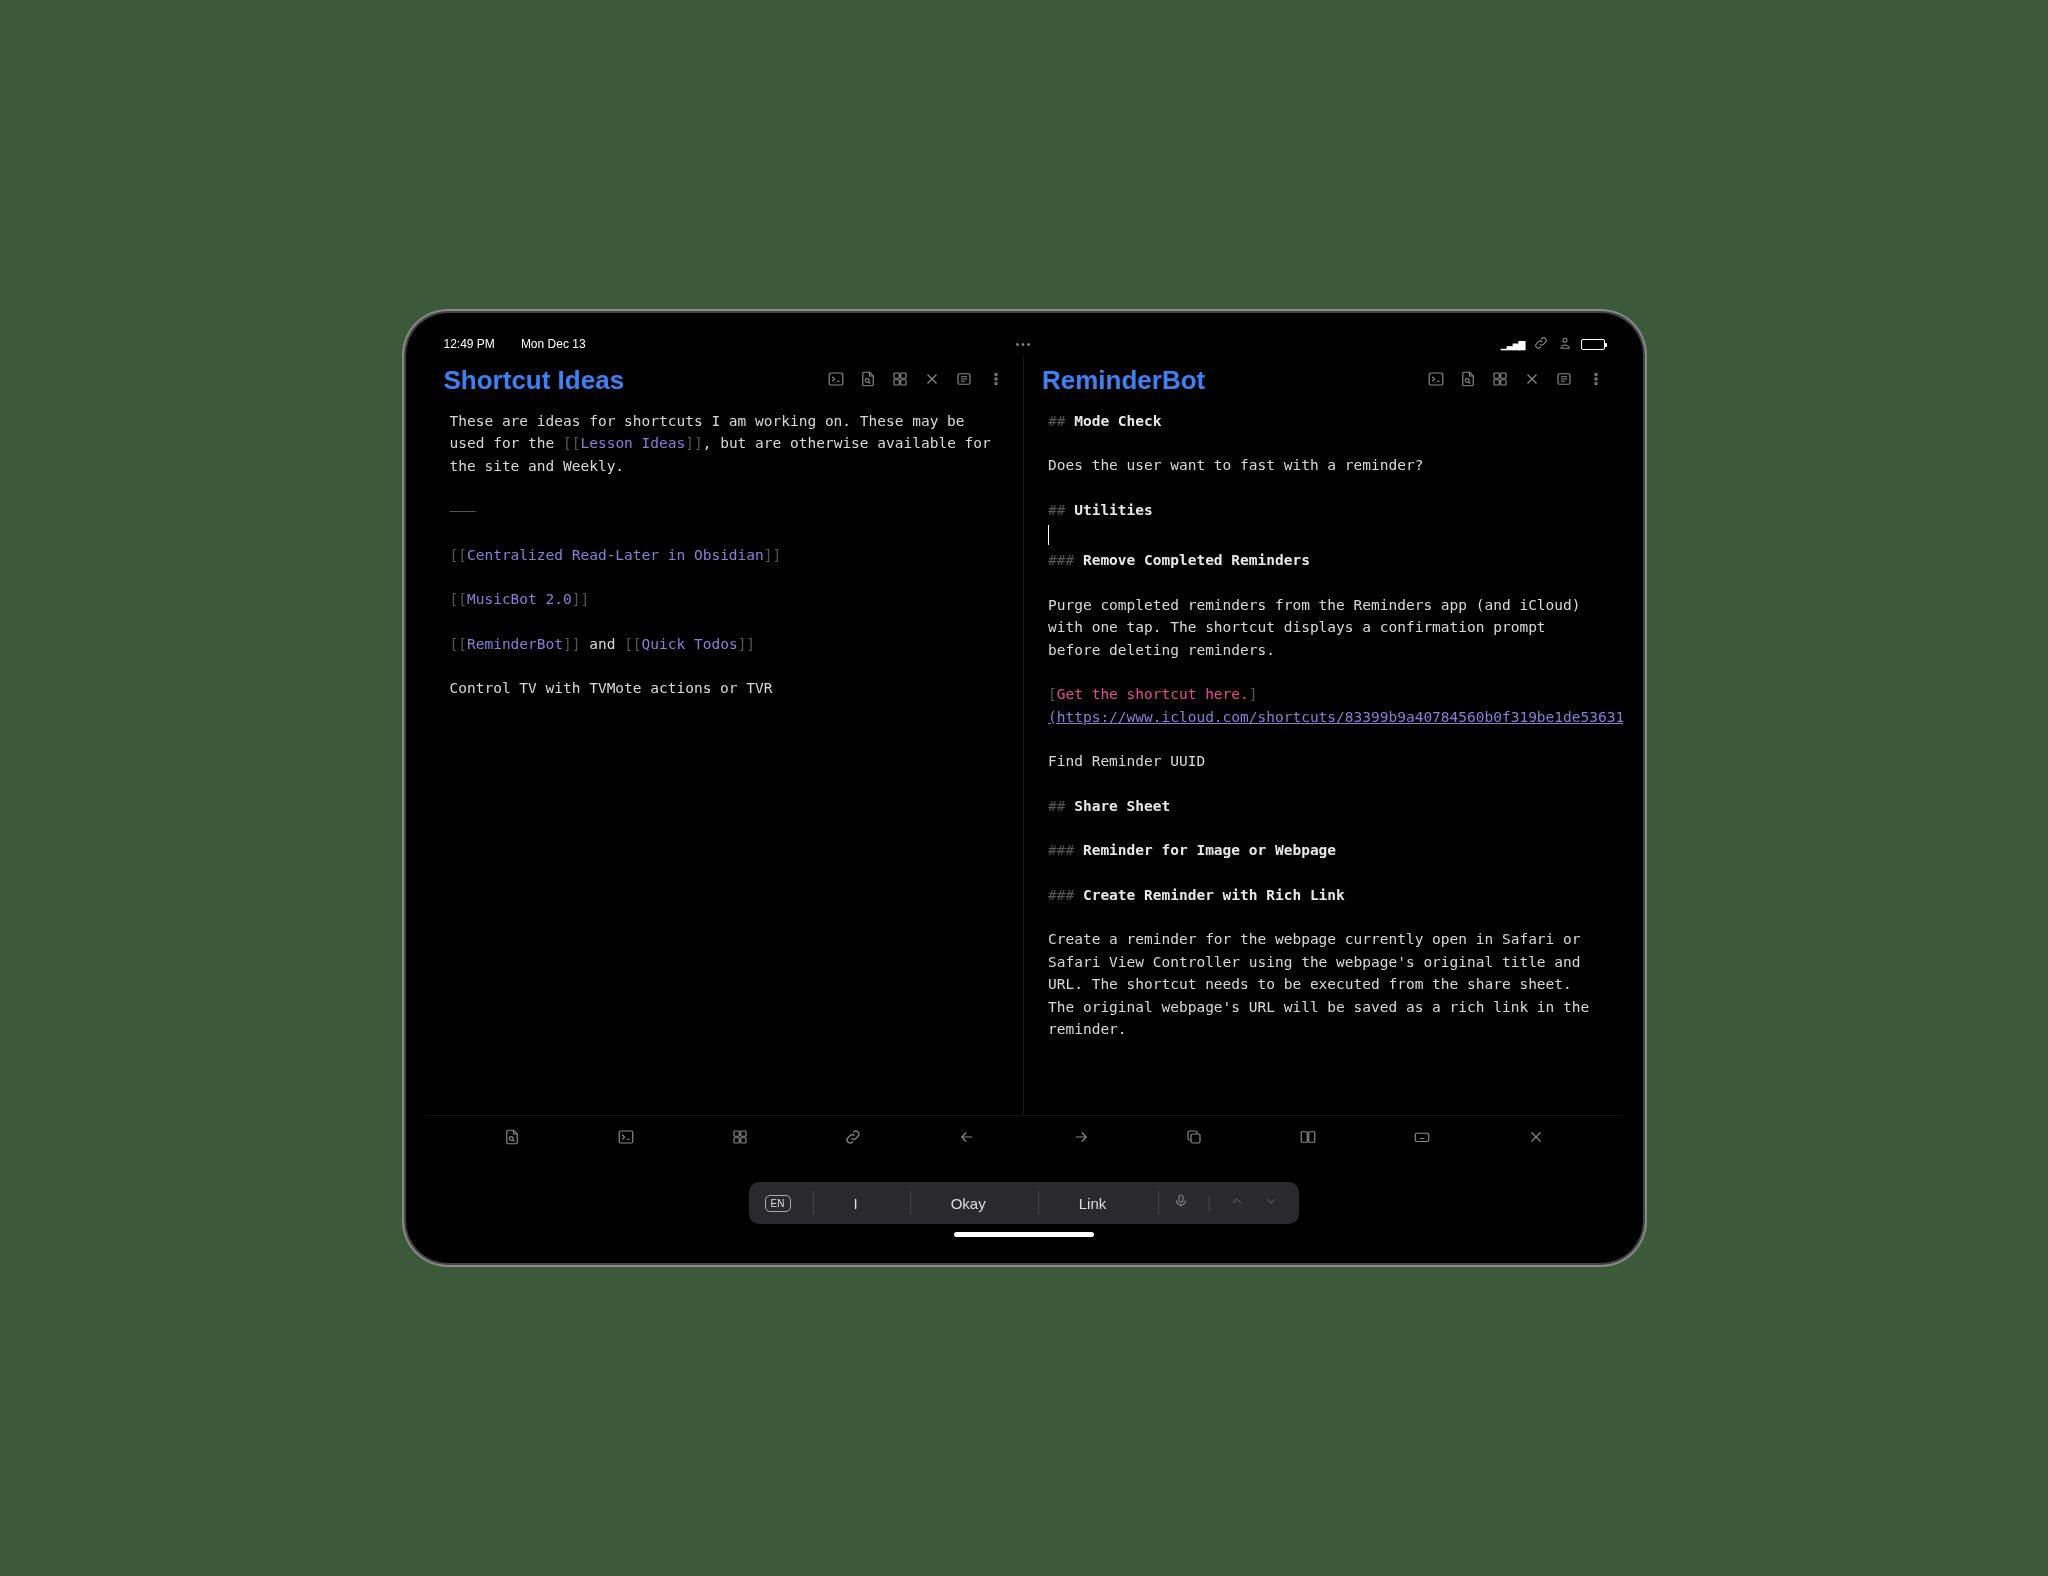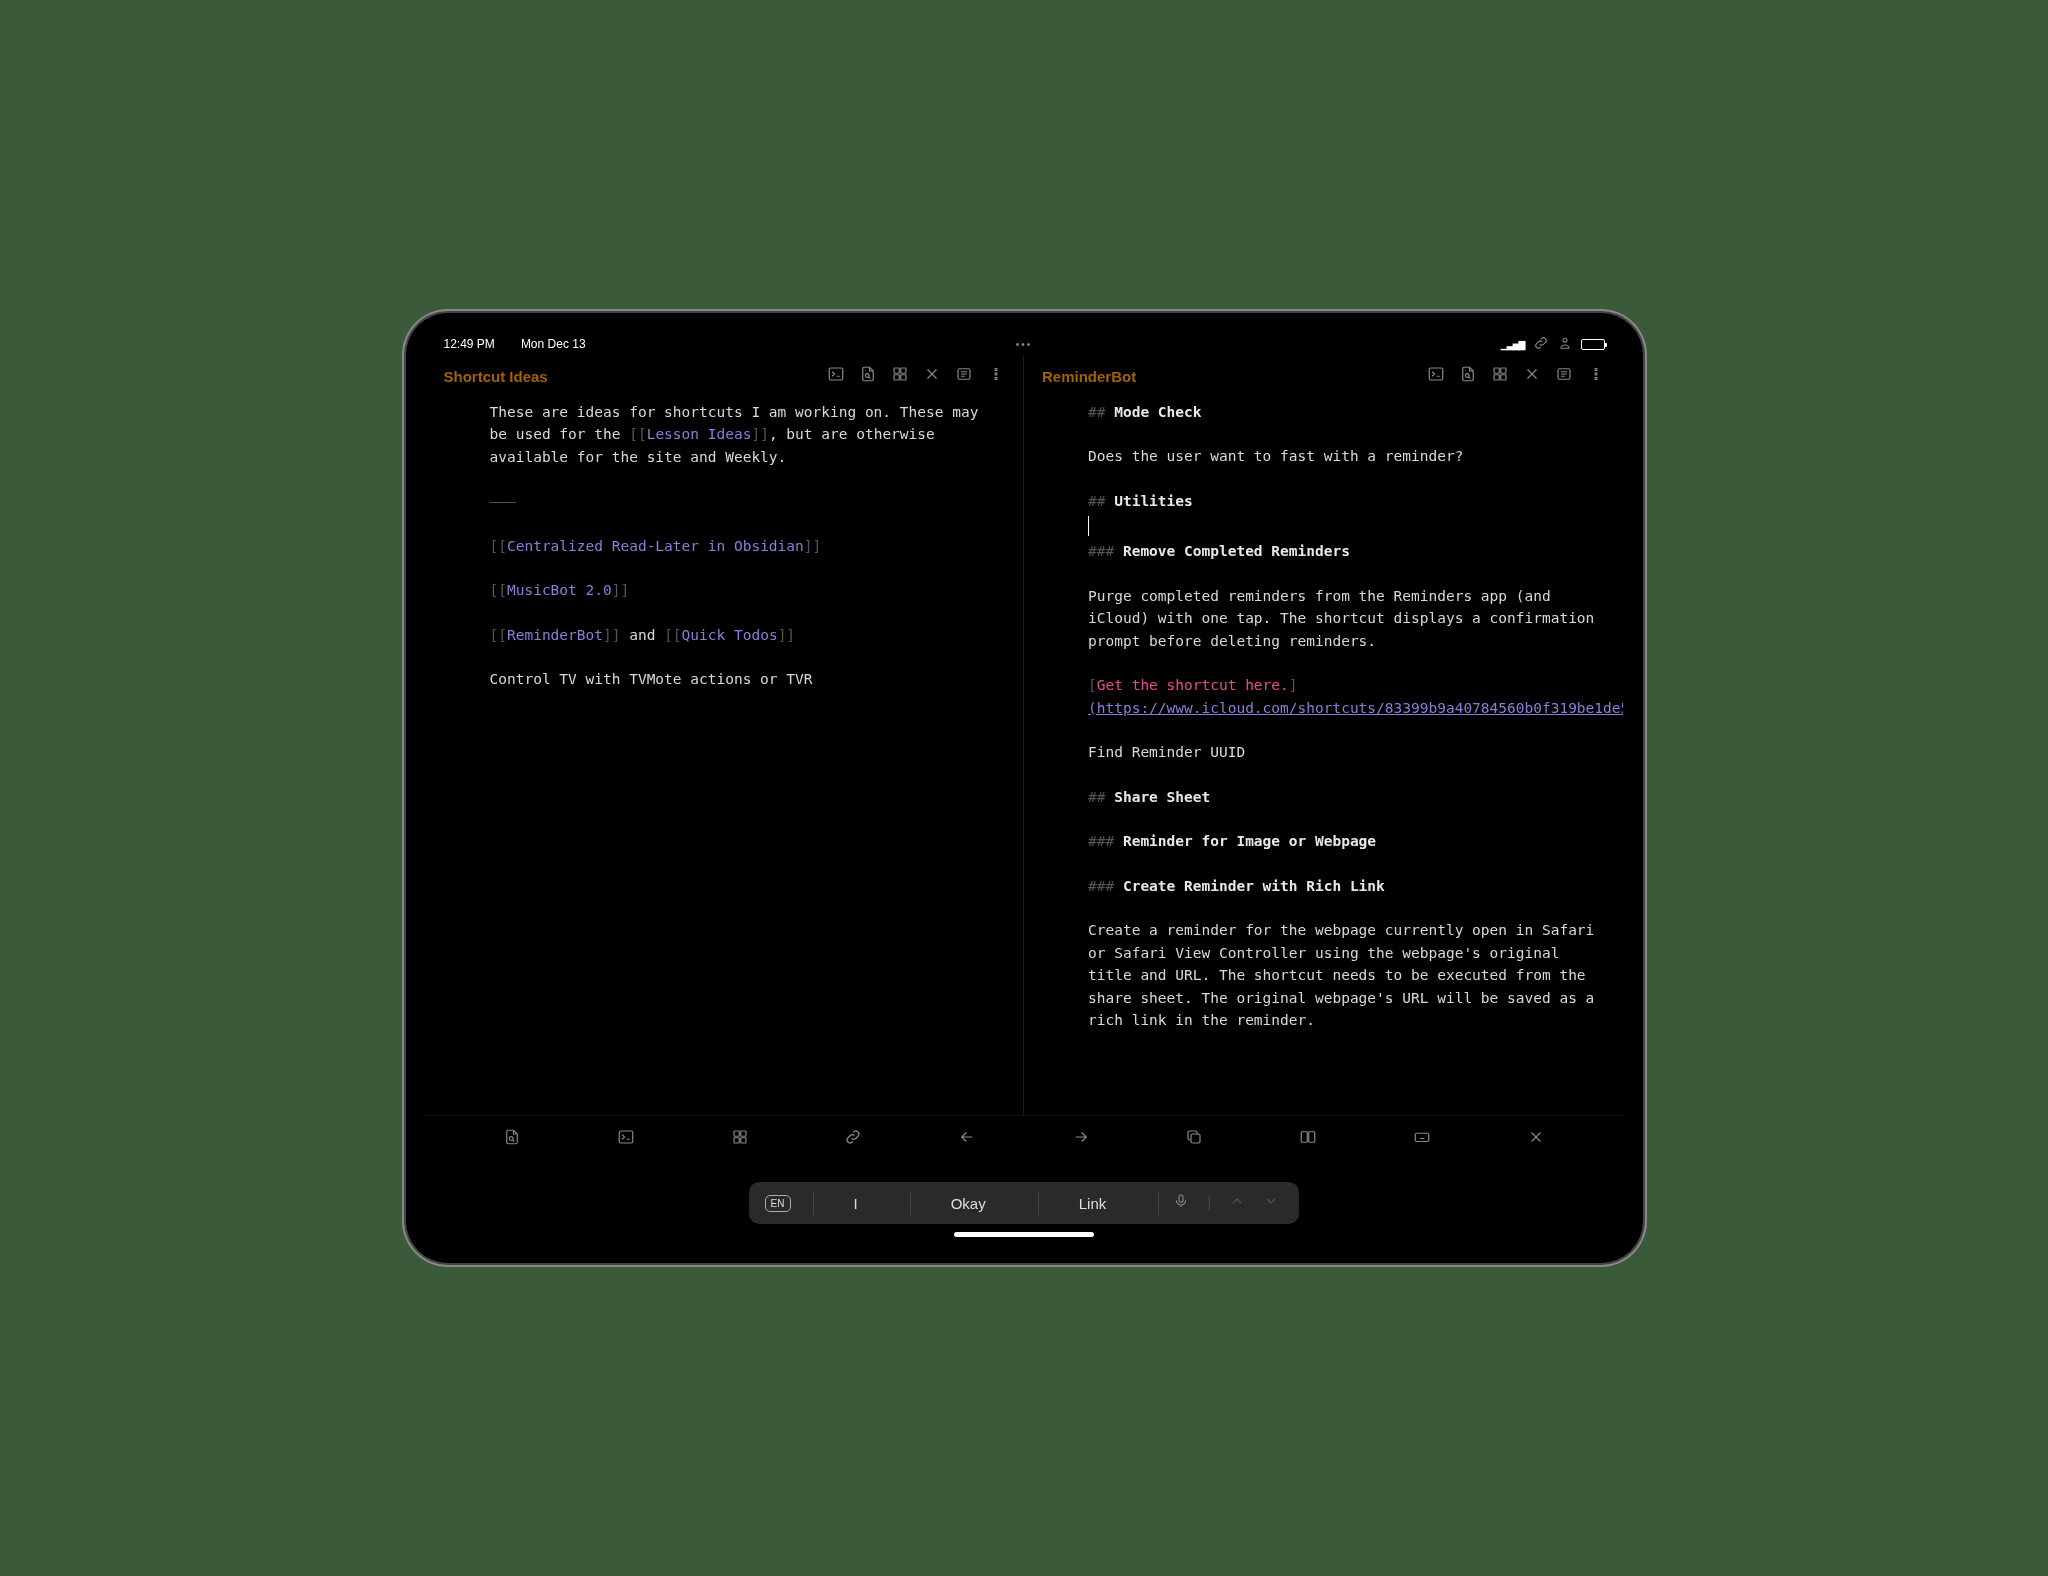--- a/index.html
+++ b/index.html
@@ -68,40 +68,40 @@
     overflow: hidden;
   }
   .pane-left { border-right: 1px solid #1a1a1a; }
   .pane-header {
     display: flex;
     justify-content: space-between;
     align-items: center;
     padding: 10px 18px 14px 18px;
   }
   .pane-title {
-    color: #a16207;
-    font-size: 15px;
+    color: #3b82f6;
+    font-size: 26px;
     font-weight: 600;
   }
   .pane-icons {
     display: flex;
     gap: 14px;
     align-items: center;
   }
   .pane-icons span { color: #888; font-size: 16px; cursor: pointer; }
   .editor {
     flex: 1;
     padding: 0 24px;
     font-family: "SF Mono", Menlo, Monaco, monospace;
     font-size: 14.5px;
     line-height: 1.55;
     color: #d8d8d8;
     overflow-y: auto;
   }
-  .editor p { margin-bottom: 22px; white-space: pre-wrap; margin-left: 40px; }
+  .editor p { margin-bottom: 22px; white-space: pre-wrap; }
   .editor .link-brackets { color: #555; }
   .editor .link-text { color: #8b7dd8; }
   .editor .md-marker { color: #555; }
   .editor .heading { color: #e8e8e8; font-weight: 600; }
   .editor .url-link { color: #8b7dd8; text-decoration: underline; }
   .editor .hr { color: #555; }
   .cursor-line { position: relative; }
   .cursor-line::before {
     content: "";
     position: absolute;

